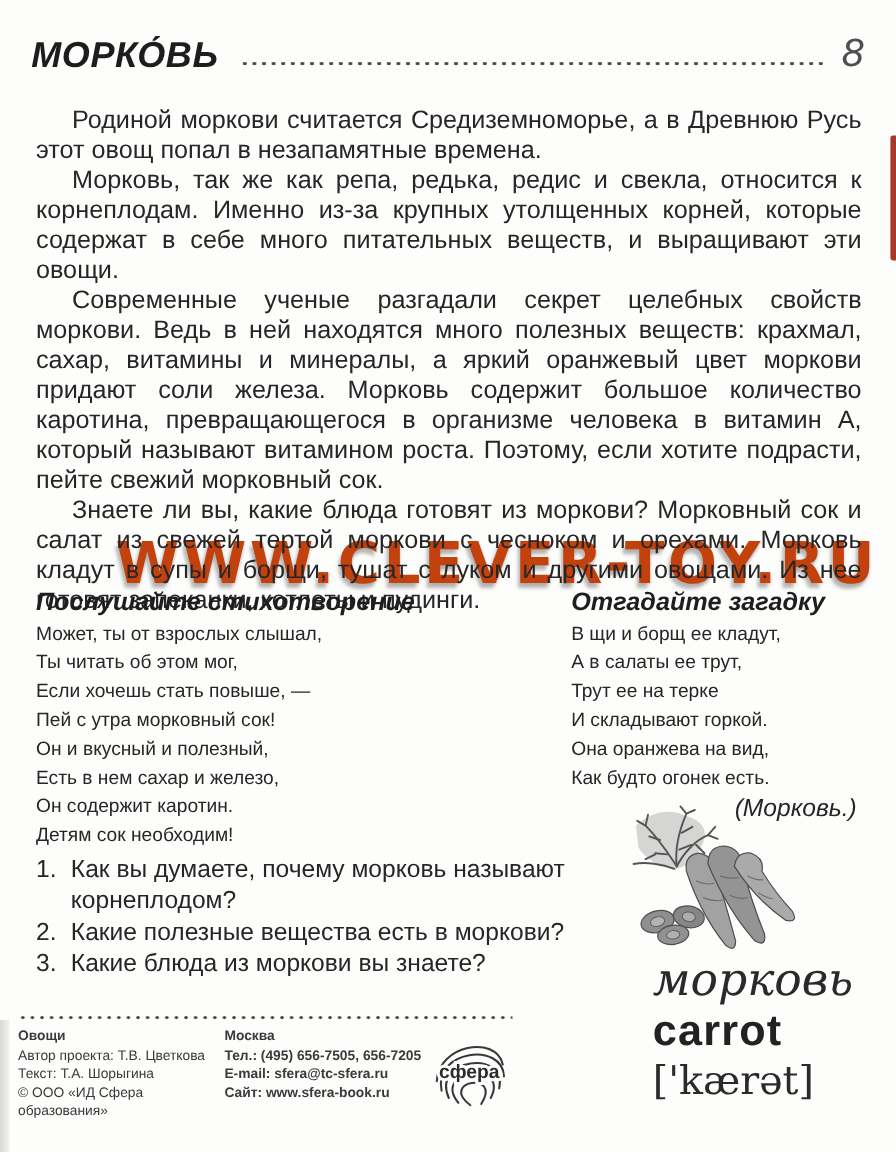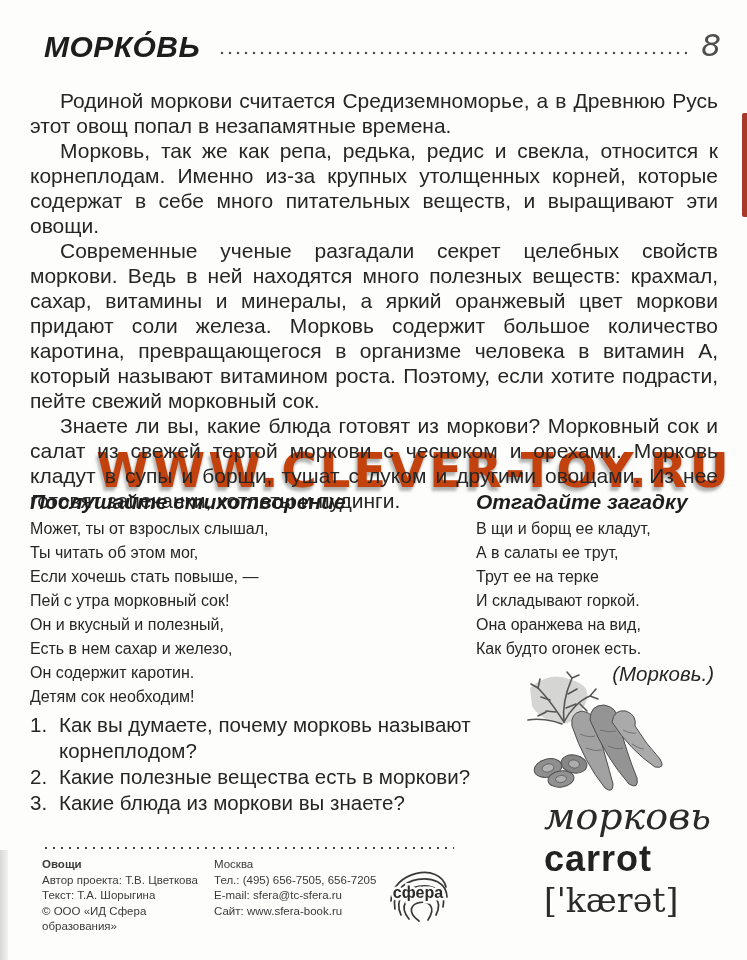--- a/index.html
+++ b/index.html
@@ -13,21 +13,21 @@
   
   .watermark{
     position:absolute; left:84px; top:442px; width:660px; z-index:0;
     font-family:"DejaVu Sans", sans-serif; font-weight:bold;
     font-size:48px; letter-spacing:3px; white-space:nowrap; text-align:center;
     color:#c2410c;
     text-shadow:-2px 4px 3px rgba(125,125,125,.55), 1px 1px 2px rgba(160,160,160,.35);
   }
 
   
-  .title-row{position:absolute; top:30px; left:44px; right:26px; display:flex; align-items:flex-end;}
+  .title-row{position:absolute; top:30px; left:26px; right:26px; display:flex; align-items:flex-end;}
   .title{
     margin:0; font-size:30px; font-weight:bold; font-style:italic;
     letter-spacing:.5px; color:#1d1d1d; line-height:1.1; white-space:nowrap;
   }
   .leader{
     flex:1; height:4px; margin:0 14px 8px 18px;
     background-image:radial-gradient(circle, #474747 1.4px, transparent 1.6px);
     background-size:8px 4px; background-repeat:repeat-x; background-position:left center;
   }
   .page-num{font-family:"DejaVu Sans",sans-serif; font-style:italic; font-size:31px; color:#4f4f4f; line-height:1; padding-bottom:2px;}
@@ -55,27 +55,27 @@
   
   .carrot-figure{position:absolute; left:520px; top:668px; width:170px; margin:0;}
 
   
   .vocab{position:absolute; right:36px; top:794px; text-align:left;}
   .vocab-ru{font-family:"DejaVu Serif",serif; font-style:italic; font-size:38px; line-height:44px; color:#2a2a2a;}
   .vocab-en{font-size:36px; line-height:42px; font-weight:bold; letter-spacing:1px; color:#222;}
   .vocab-tr{font-family:"DejaVu Serif",serif; font-size:33px; line-height:42px; color:#2a2a2a;}
 
   
-  .footer{position:absolute; left:42px; top:846px; width:412px;}
+  .footer{position:absolute; left:15px; top:846px; width:412px;}
   .f-rule{height:4px; margin-bottom:7px;
     background-image:radial-gradient(circle, #454545 1.3px, transparent 1.5px);
     background-size:8px 4px; background-repeat:repeat-x; background-position:left center;}
   .f-cols{display:flex; align-items:flex-start;}
   .f-col1{width:172px;}
-  .f-col2{flex:1;}
+  .f-col2{flex:1;font-weight:bold;}
   .footer div{font-size:11.5px; line-height:15.5px; color:#3a3a3a;}
   .f-bold{font-weight:bold; color:#222;}
   .f-logo{width:70px; flex:none; padding-top:1px;}
 
   
   .edge-red{position:absolute; right:0; top:113px; width:5px; height:104px; background:#a8392a; border-radius:2px 0 0 2px;}
   .edge-gray{position:absolute; left:0; top:850px; bottom:0; width:8px;
     background:linear-gradient(to right,#d8d8d6,#f2f2f0); z-index:0;}
 </style>
 </head>

